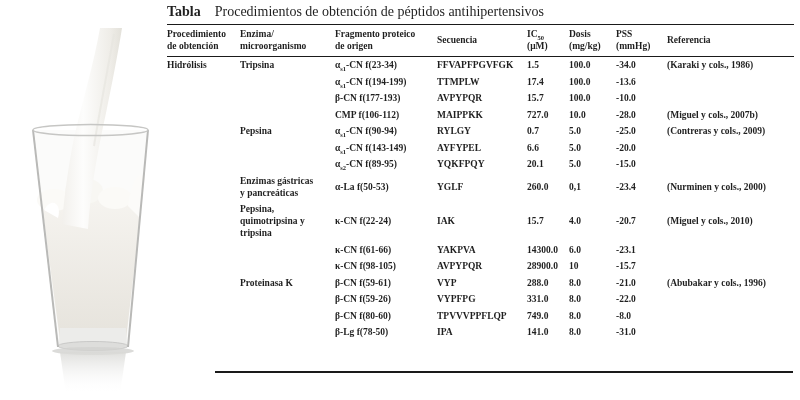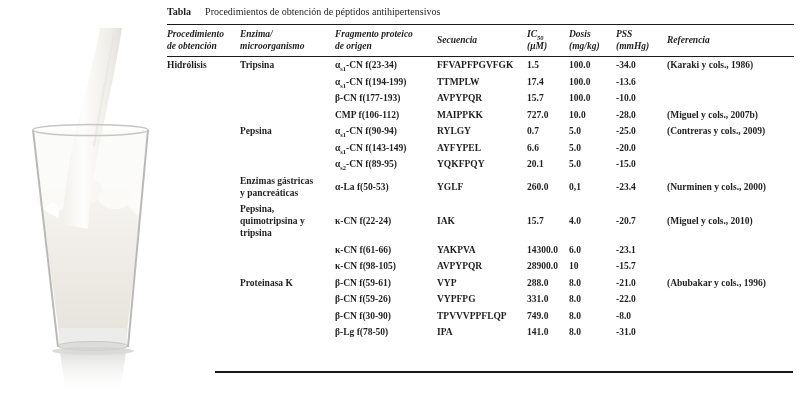--- a/index.html
+++ b/index.html
@@ -1,27 +1,27 @@
 <!DOCTYPE html>
 <html><head>
 <meta charset="utf-8">
 <style>
   html,body{margin:0;padding:0;background:#fff;}
   .page{position:relative;width:800px;height:400px;background:#ffffff;overflow:hidden;
         font-family:"Liberation Serif","DejaVu Serif",serif;color:#1f1f1f;}
   .milk{position:absolute;left:2px;top:28px;width:160px;height:370px;}
   .doc{position:absolute;left:167px;top:5px;width:627px;}
-  .caption{font-size:10px;line-height:13px;margin:0 0 6px 0;white-space:nowrap;}
+  .caption{font-size:14px;line-height:13px;margin:0 0 6px 0;white-space:nowrap;}
   .cap-label{font-weight:700;margin-right:14px;}
   table.ptable{border-collapse:collapse;table-layout:fixed;width:627px;}
   table.ptable th,table.ptable td{
       text-align:left;vertical-align:middle;font-size:9.5px;font-weight:600;
       line-height:12px;padding:2px 4px 2.5px 0;white-space:pre-line;
       overflow:hidden;}
-  table.ptable thead tr{border-top:1.6px solid #1a1a1a;border-bottom:1.6px solid #1a1a1a;font-style:italic;}
+  table.ptable thead tr{border-top:1.6px solid #1a1a1a;border-bottom:1.6px solid #1a1a1a;}
   table.ptable th{padding:3px 4px 4px 0;font-weight:600;}
   table.ptable sub{font-size:6.5px;line-height:0;}
   .bottom-rule{position:absolute;left:215px;top:371px;width:578px;height:1.6px;background:#1a1a1a;}
 </style>
 </head>
 <body>
 
 <div class="page">
 
   <div class="milk">
@@ -225,21 +225,21 @@
             <td>β-CN f(59-26)</td>
             <td>VYPFPG</td>
             <td>331.0</td>
             <td>8.0</td>
             <td>-22.0</td>
             <td></td>
           </tr>
           <tr>
             <td></td>
             <td></td>
-            <td>β-CN f(30-90)</td>
+            <td>β-CN f(80-60)</td>
             <td>TPVVVPPFLQP</td>
             <td>749.0</td>
             <td>8.0</td>
             <td>-8.0</td>
             <td></td>
           </tr>
           <tr>
             <td></td>
             <td></td>
             <td>β-Lg f(78-50)</td>

